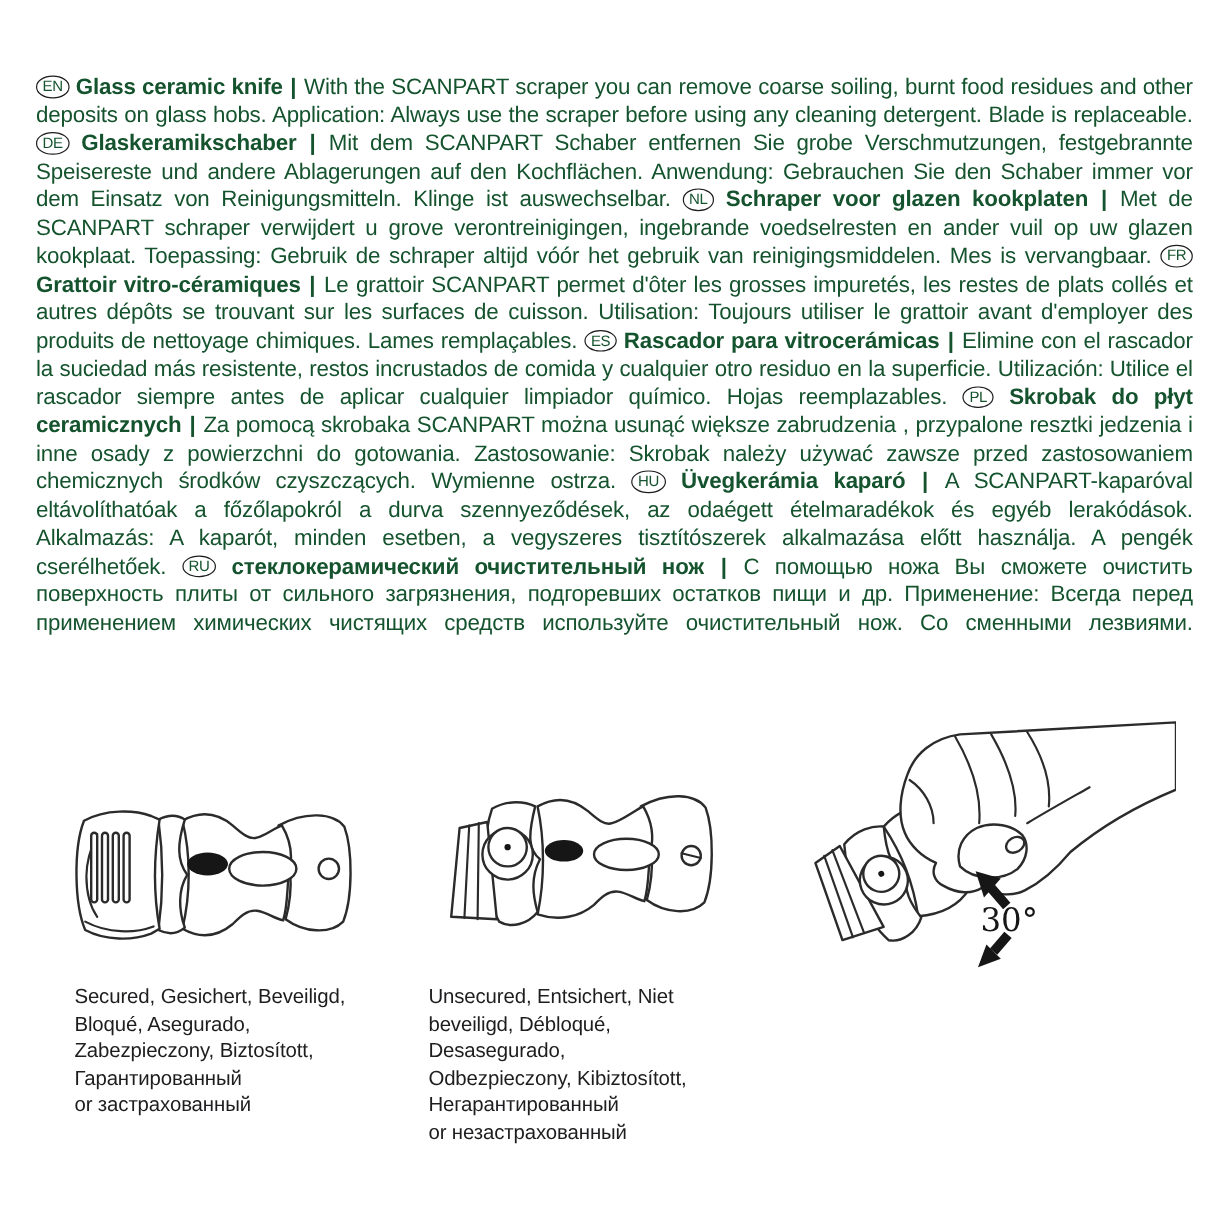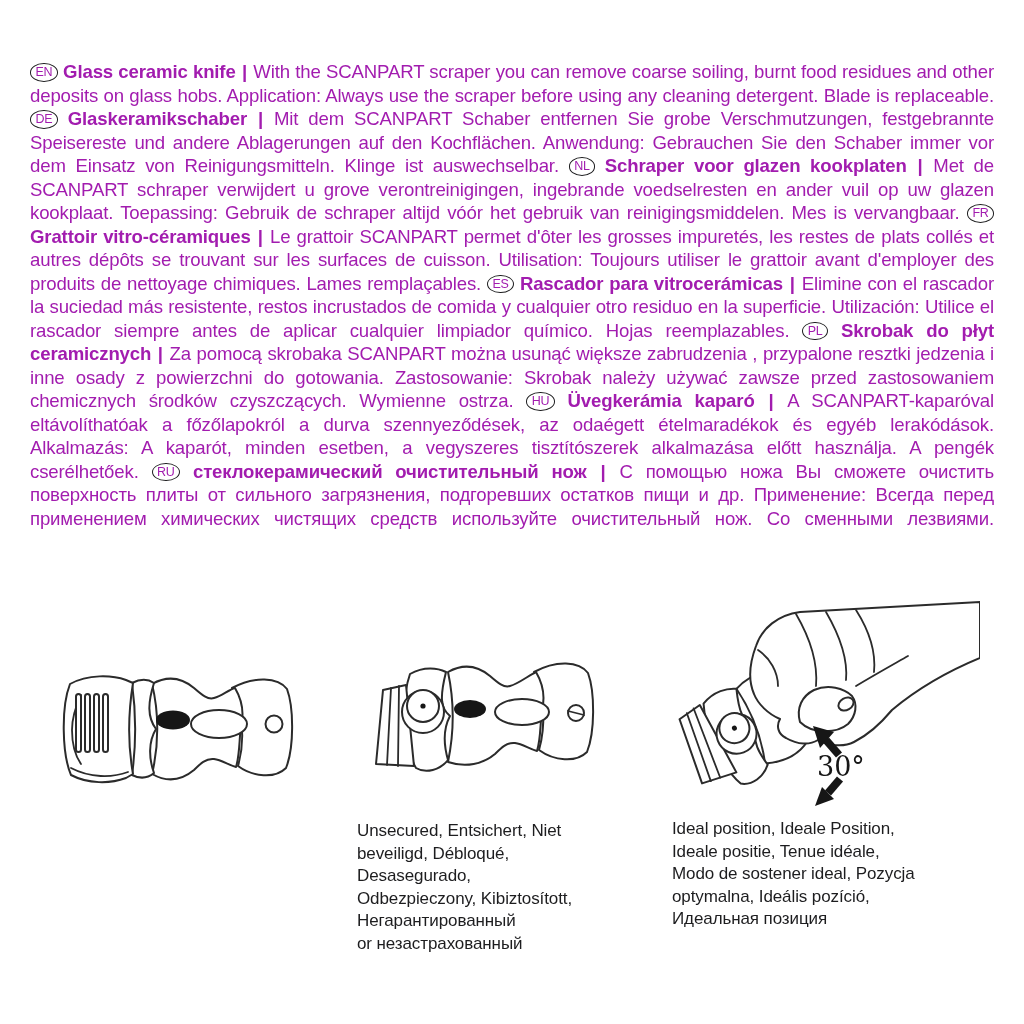--- a/index.html
+++ b/index.html
@@ -3,21 +3,21 @@
 <meta charset="utf-8">
 <style>
   html,body{margin:0;padding:0;background:#ffffff;}
   .page{
     position:relative;width:1024px;height:1024px;background:#ffffff;
     font-family:"Liberation Sans", sans-serif;color:#1d1d1f;overflow:hidden;
   }
   .desc{
     position:absolute;left:30px;top:60px;width:964px;margin:0;
     font-size:18.6px;line-height:23.5px;letter-spacing:-0.15px;
-    text-align:justify;text-align-last:justify;color:#a21caf;
+    text-align:justify;text-align-last:justify;color:#14532d;
   }
   .desc b{font-weight:bold;}
   .badge{
     display:inline-block;border:1.8px solid #1d1d1f;border-radius:50%;
     padding:0 4.5px;font-size:12.5px;line-height:16.5px;letter-spacing:-0.3px;
     transform:translateY(-2px);white-space:nowrap;
   }
   .sep{font-weight:bold;padding:0 1px;}
   .fig{position:absolute;margin:0;text-align:center;}
   .fig svg{display:block;}
@@ -94,25 +94,25 @@
       <ellipse class="ln" cx="196" cy="106" rx="8" ry="6" transform="rotate(-30 196 106)"></ellipse>
       <path class="open" d="M206,88 C226,76 244,66 258,58"></path>
       <polygon class="dark" points="163,128 184,134 170,150"></polygon>
       <path d="M176,142 L189,157" stroke="#161616" stroke-width="8" fill="none"></path>
       <polygon class="dark" points="165,208 184,201 172,189"></polygon>
       <path d="M178,195 L190,181" stroke="#161616" stroke-width="8" fill="none"></path>
       <text class="angle-text" x="167" y="178">30°</text>
     </svg>
   </figure>
 
+  <div class="caption" style="left:62px;top:820px;">Secured, Gesichert, Beveiligd,
+Bloqué, Asegurado,
+Zabezpieczony, Biztosított,
+Гарантированный
+or застрахованный</div>
   <div class="caption" style="left:357px;top:820px;">Unsecured, Entsichert, Niet
 beveiligd, Débloqué,
 Desasegurado,
 Odbezpieczony, Kibiztosított,
 Негарантированный
 or незастрахованный</div>
-  <div class="caption" style="left:672px;top:818px;">Ideal position, Ideale Position,
-Ideale positie, Tenue idéale,
-Modo de sostener ideal, Pozycja
-optymalna, Ideális pozíció,
-Идеальная позиция</div>
 
 </div>
 
 </body></html>

